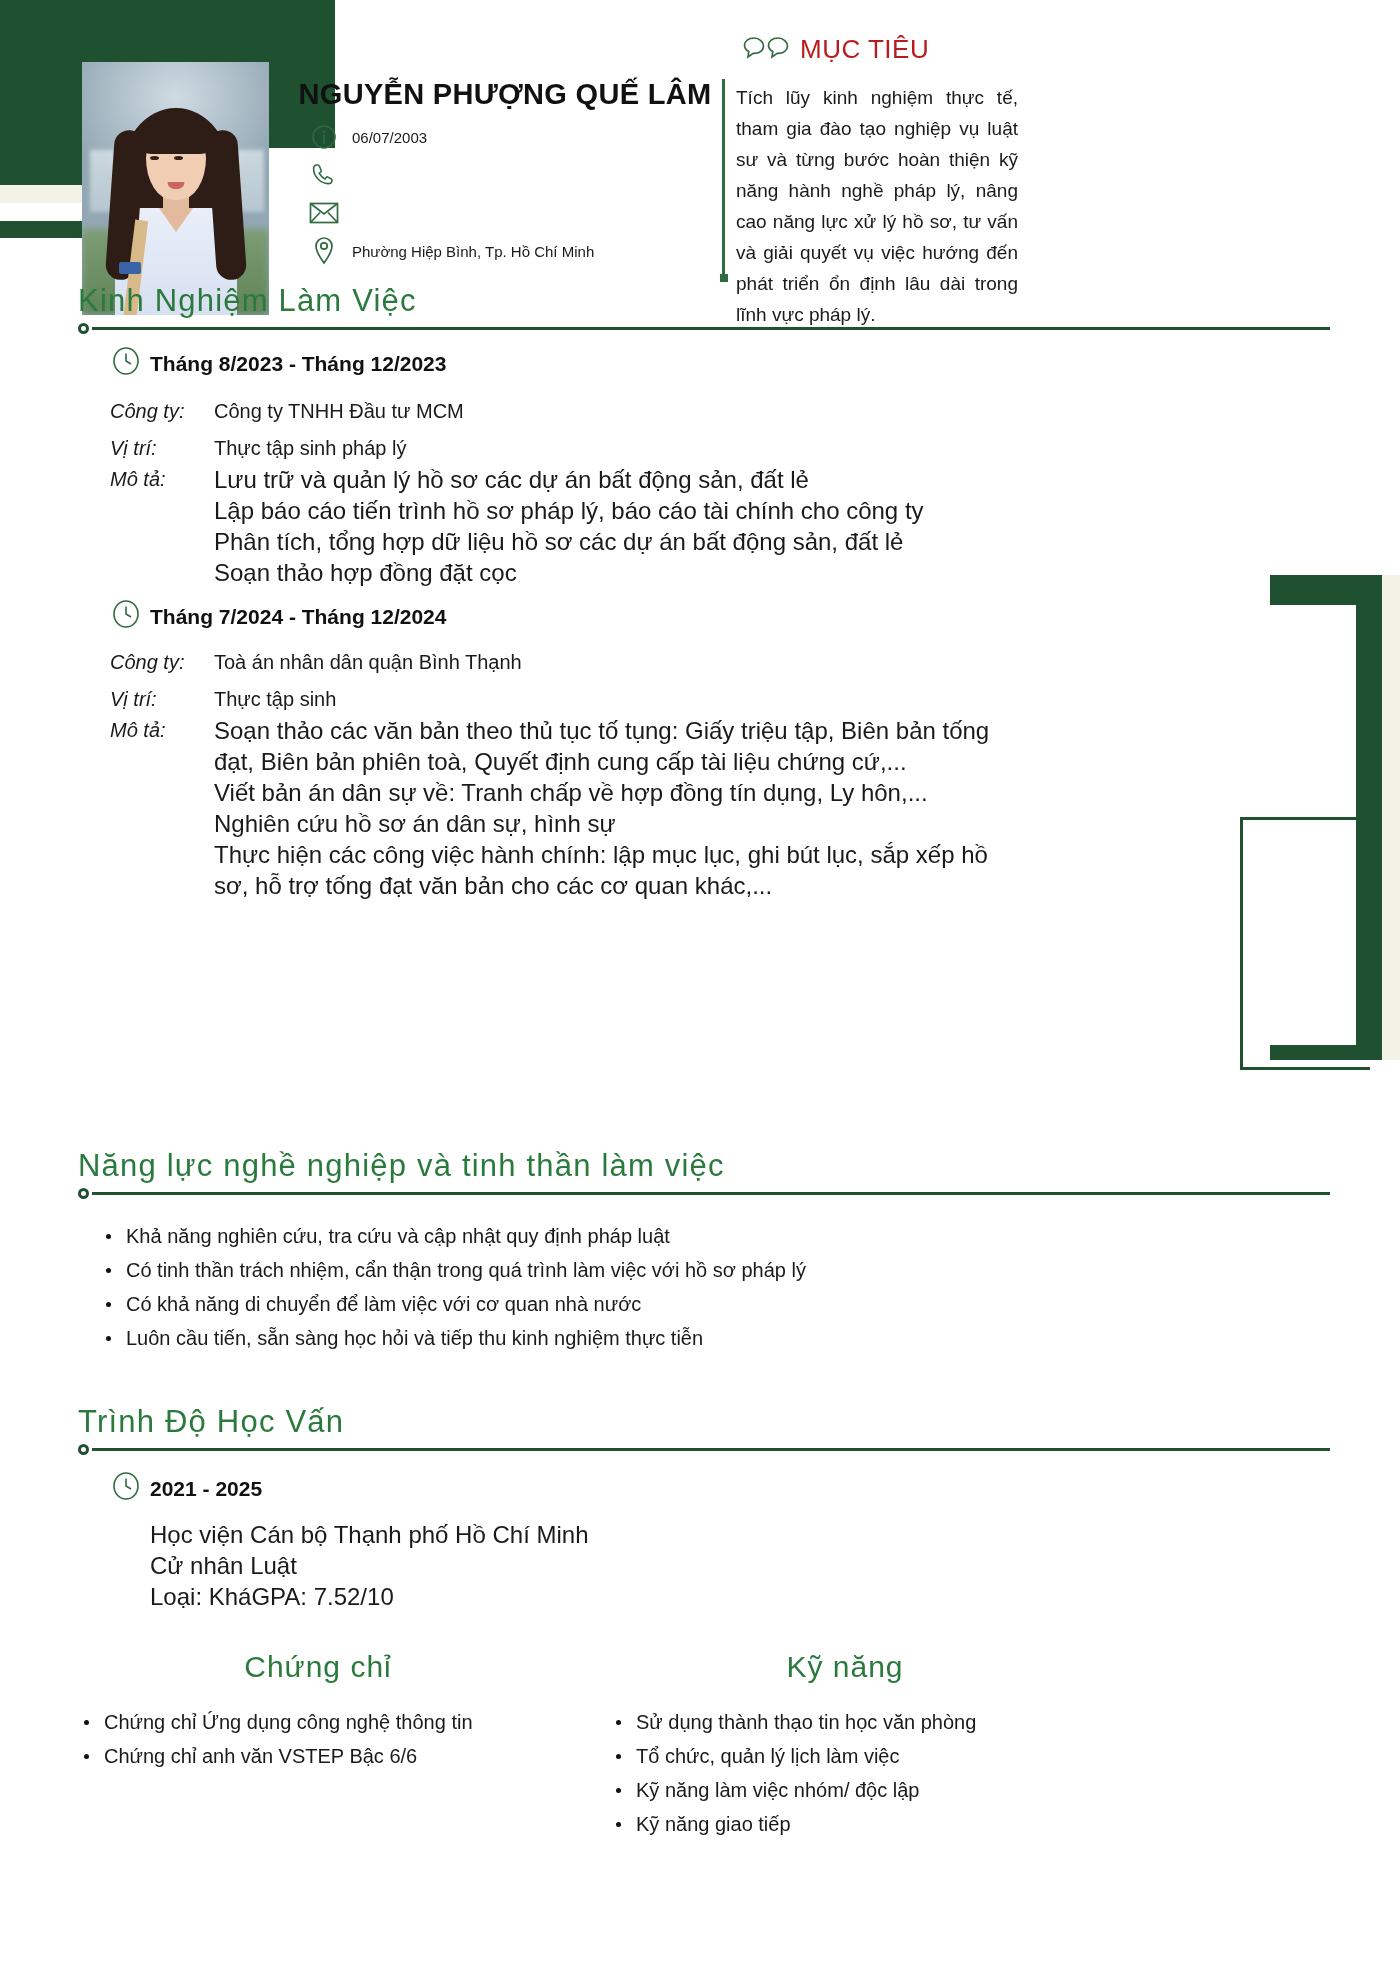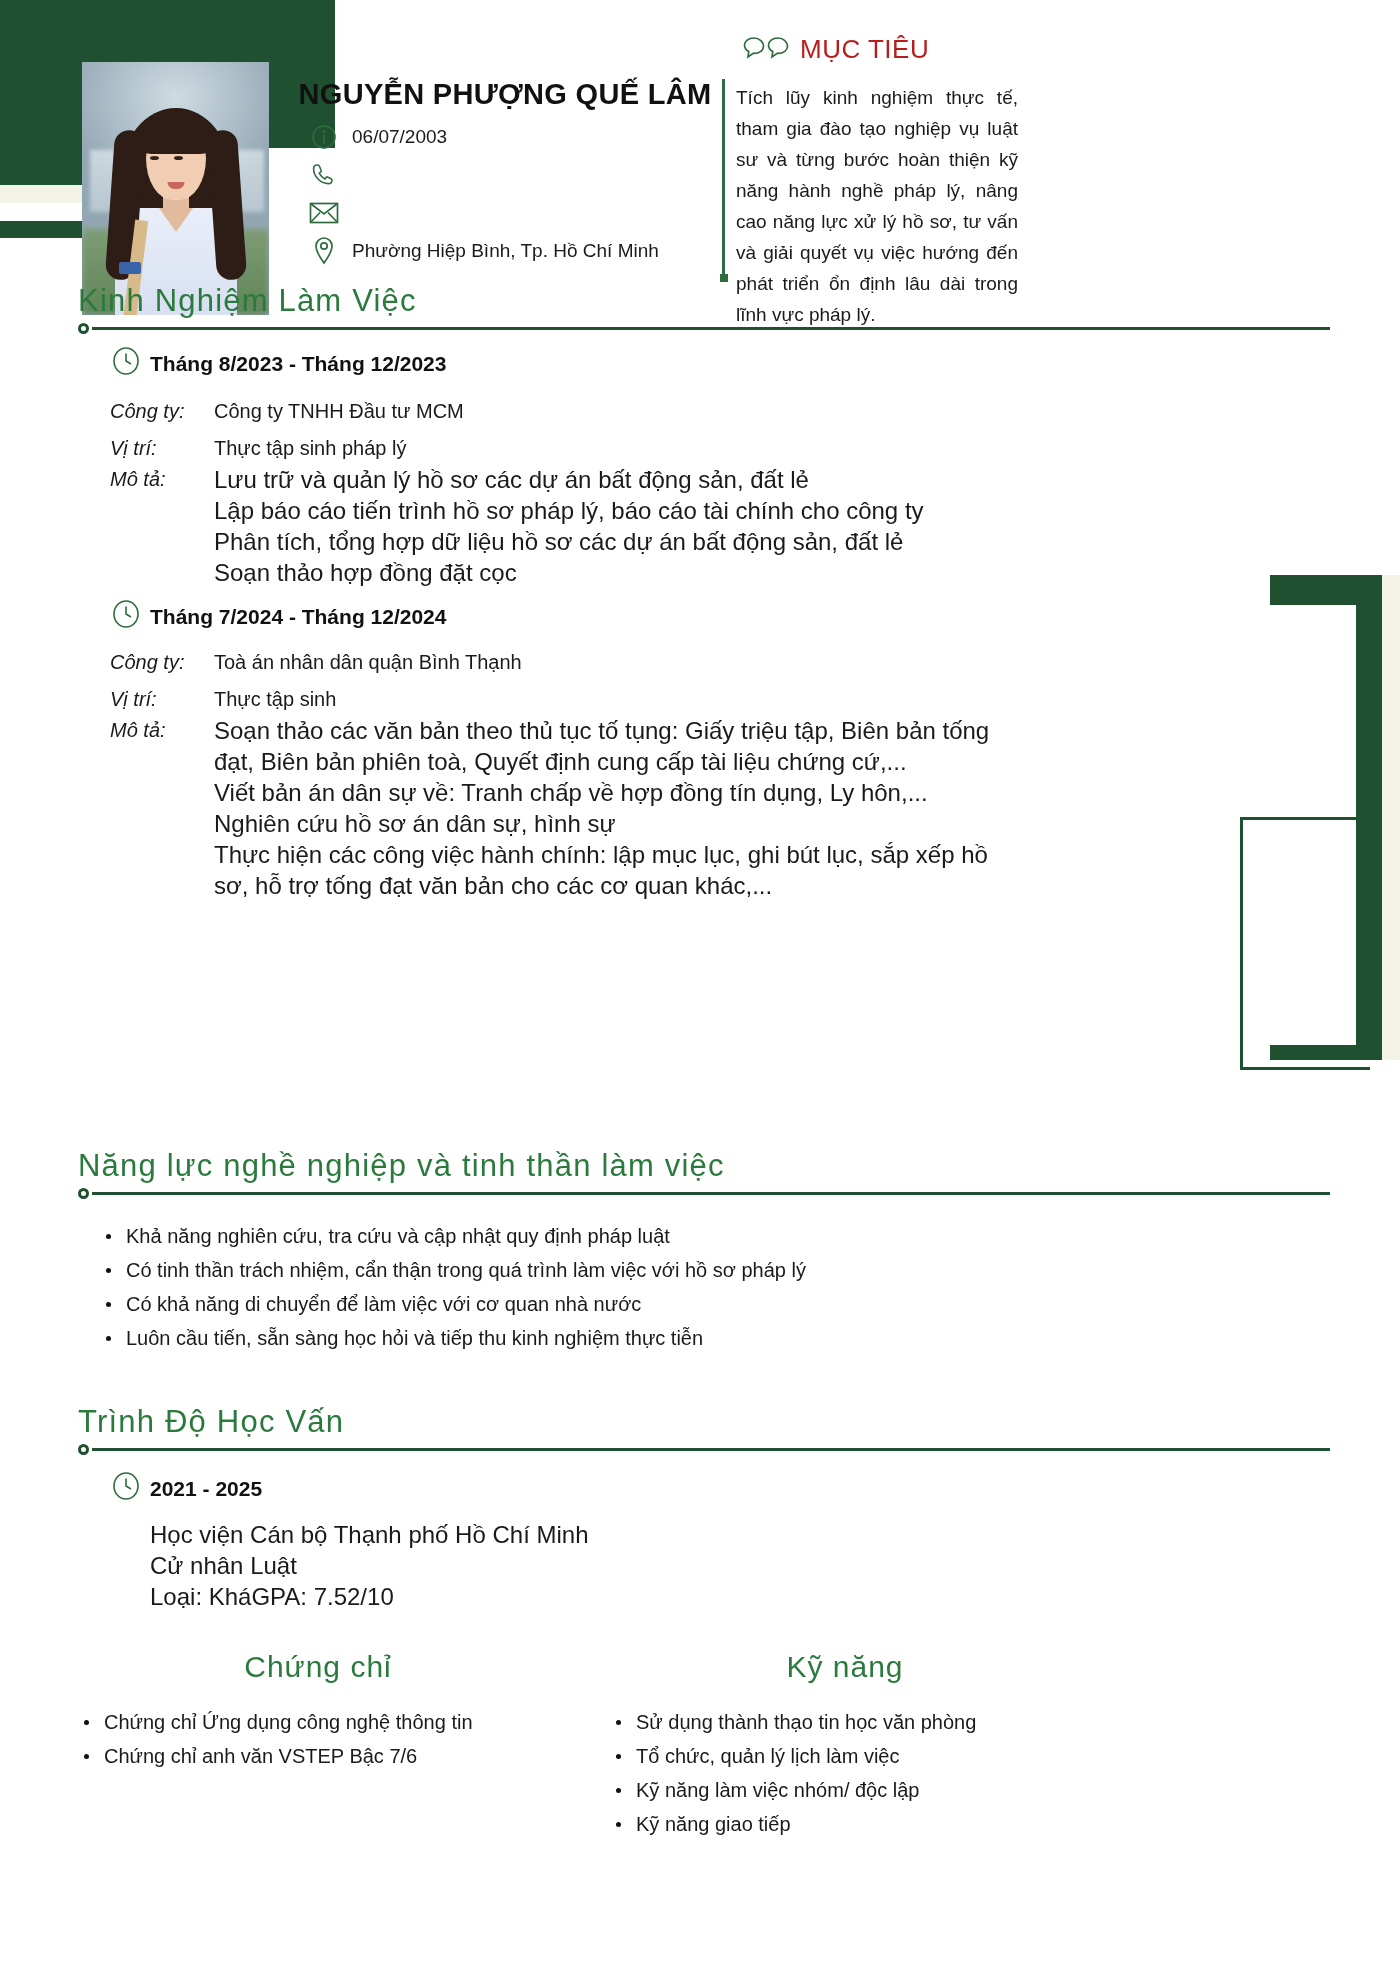--- a/index.html
+++ b/index.html
@@ -170,21 +170,21 @@
     font-size: 29px; font-weight: 700; color: #111111;
     letter-spacing: .3px; text-align: center;
   }
   .contacts { position: absolute; left: 306px; top: 118px; width: 420px; }
   .contact-row { display: flex; align-items: center; min-height: 38px; }
   .contact-ico {
     width: 36px; flex: 0 0 36px;
     display: flex; align-items: center; justify-content: center;
     color: #2f6b3f;
   }
-  .contact-txt { font-size: 19px; color: #1a1a1a; padding-left: 10px; white-space: nowrap; }
+  .contact-txt { font-size: 15px; color: #1a1a1a; padding-left: 10px; white-space: nowrap; }
 
   
   .obj-head {
     position: absolute; left: 742px; top: 34px;
     display: flex; align-items: center; gap: 6px;
     color: #2f6b3f;
   }
   .obj-head .t { font-size: 26px; letter-spacing: .5px; color: #b91c1c; }
   .obj-rule {
     position: absolute; left: 722px; top: 79px;
@@ -444,21 +444,21 @@
     <div class="desc-line" style="padding-left:40px;">Cử nhân Luật</div>
     <div style="padding-left:40px; display:flex; ">
       <span class="desc-line">Loại: Khá</span>
       <span class="desc-line">GPA: 7.52/10</span>
     </div>
   </div>
 
   <div class="mini-title" style="position:absolute; left:78px; top:1650px; width:480px;">Chứng chỉ</div>
   <ul class="bl" style="position:absolute; left:78px; top:1705px; width:520px;">
     <li>Chứng chỉ Ứng dụng công nghệ thông tin</li>
-    <li>Chứng chỉ anh văn VSTEP Bậc 7/6</li>
+    <li>Chứng chỉ anh văn VSTEP Bậc 6/6</li>
   </ul>
 
   <div class="mini-title" style="position:absolute; left:620px; top:1650px; width:450px;">Kỹ năng</div>
   <ul class="bl" style="position:absolute; left:610px; top:1705px; width:620px;">
     <li>Sử dụng thành thạo tin học văn phòng</li>
     <li>Tổ chức, quản lý lịch làm việc</li>
     <li>Kỹ năng làm việc nhóm/ độc lập</li>
     <li>Kỹ năng giao tiếp</li>
   </ul>
 

